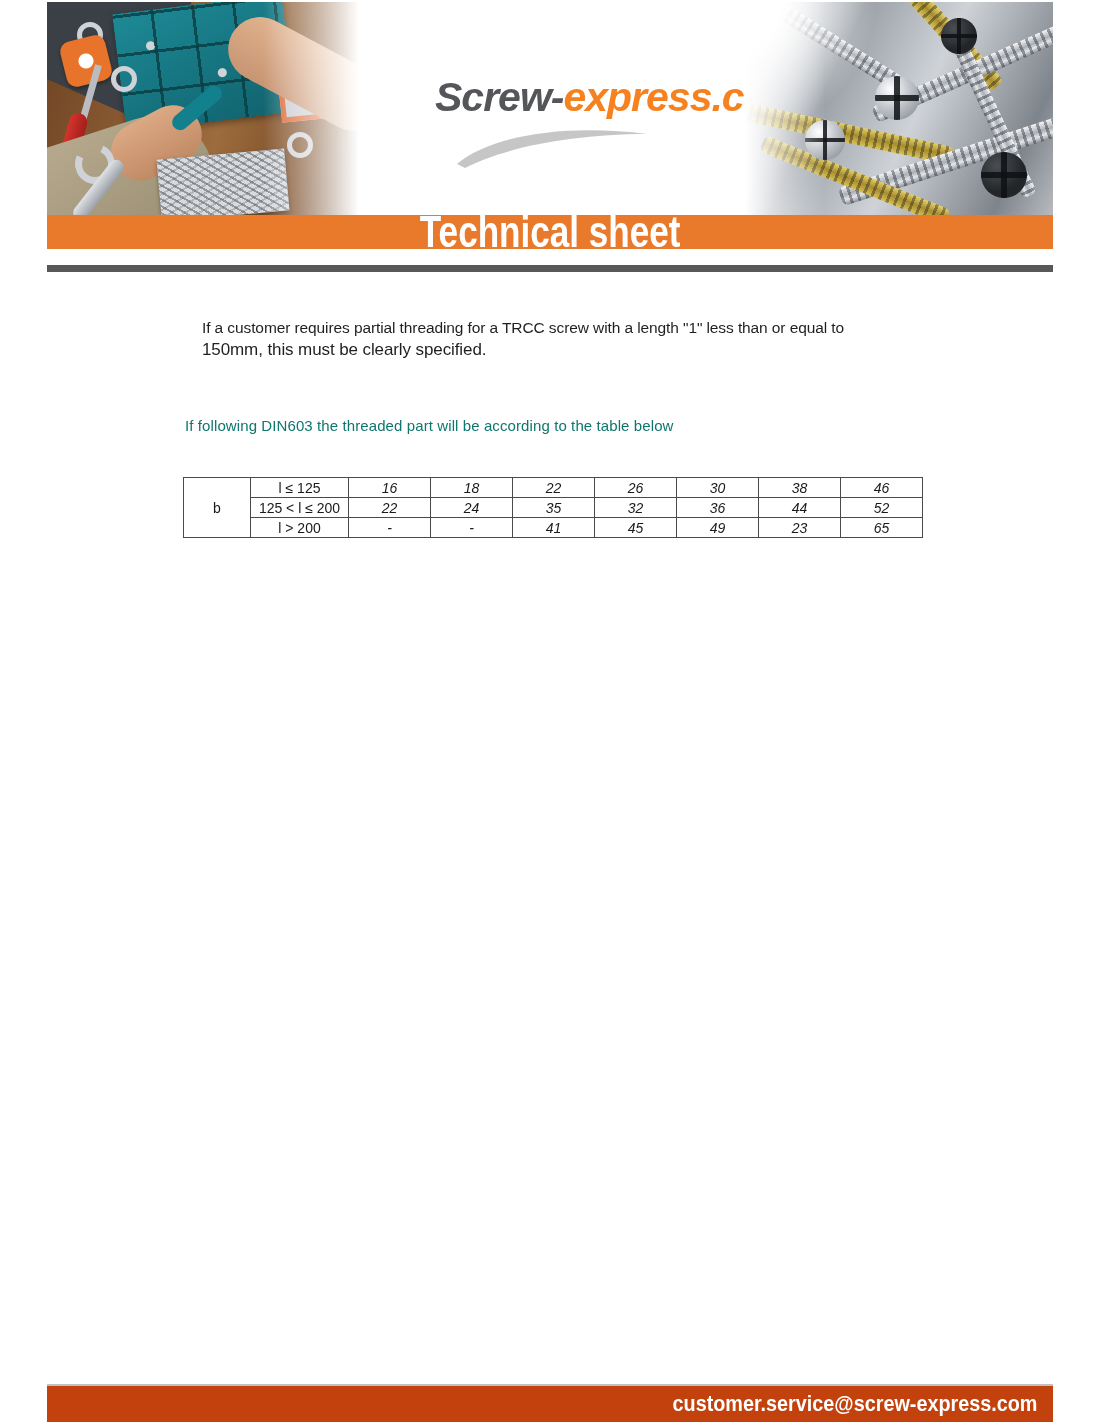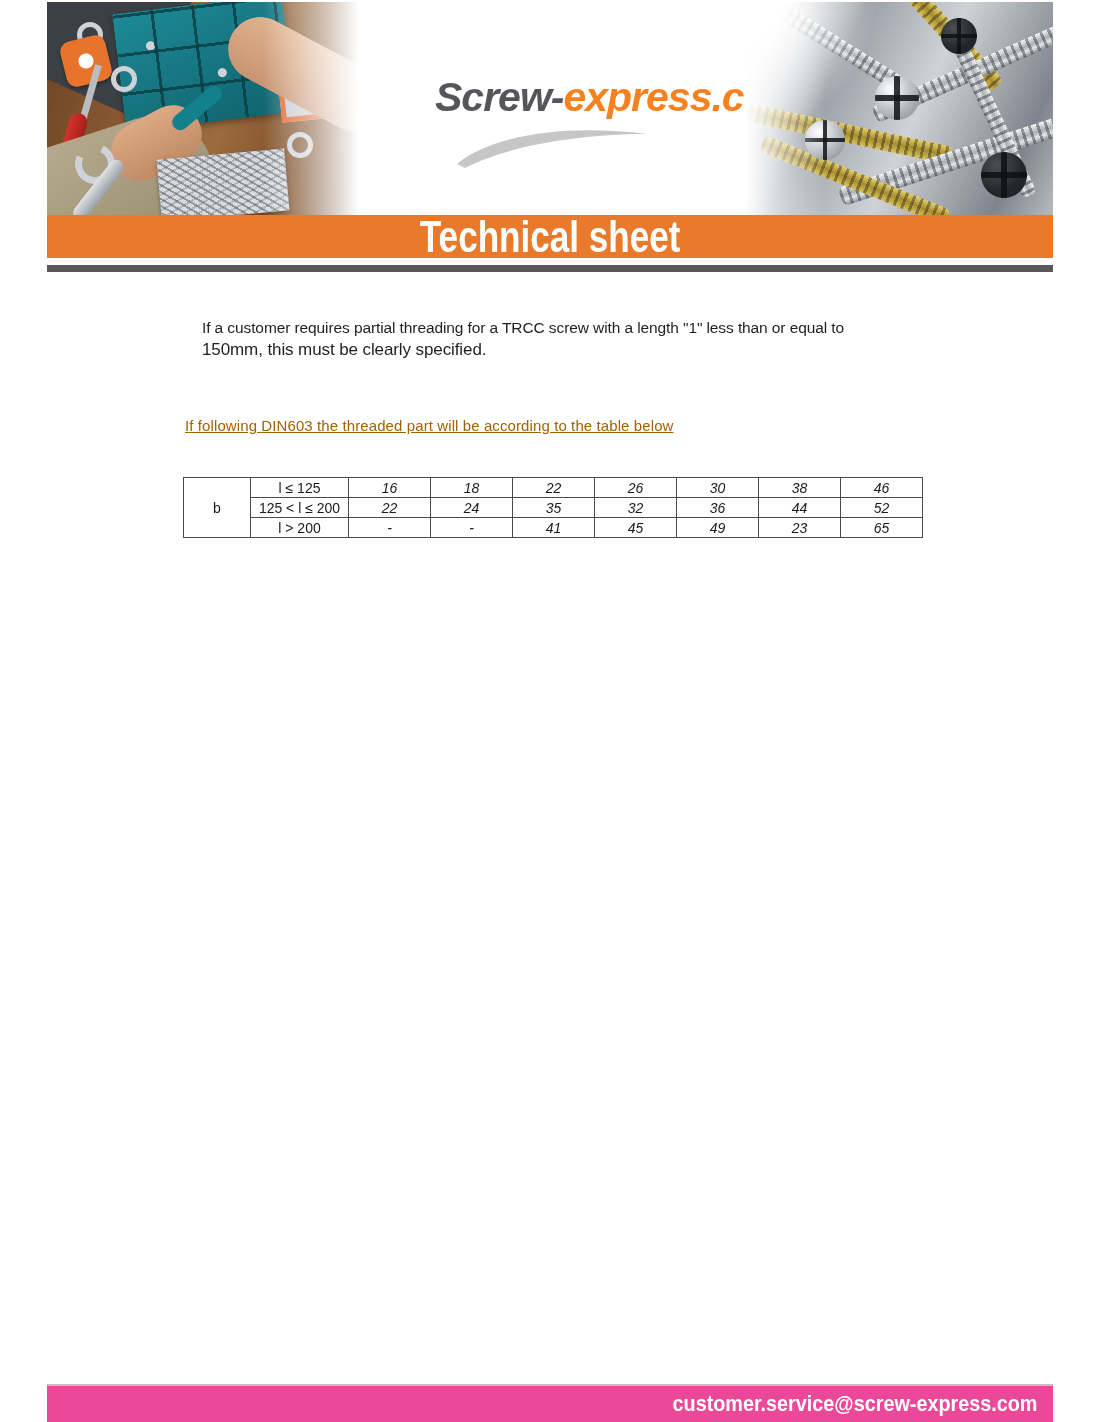--- a/index.html
+++ b/index.html
@@ -66,38 +66,38 @@
   .fade-left{position:absolute;inset:0;background:linear-gradient(to right,#ffffff 0%,rgba(255,255,255,0) 26%),radial-gradient(circle at 0% 0%,#ffffff 0 10%,rgba(255,255,255,0) 35%);}
 
   
   .logo-zone{position:absolute;left:318px;top:0;width:430px;height:213px;background:transparent;}
   .logo-text{position:absolute;left:70px;top:72px;font-size:41px;font-weight:bold;letter-spacing:-1px;white-space:nowrap;}
   .logo-gray{color:#55565a;font-style:italic;}
   .logo-orange{color:#f5821f;font-style:italic;}
   .swoosh{position:absolute;left:86px;top:120px;}
 
   
-  .banner{position:absolute;left:47px;top:215px;width:1006px;height:43px;background:#ea7a2b;display:flex;align-items:center;justify-content:center;}
+  .banner{position:absolute;left:47px;top:215px;width:1006px;height:34px;background:#ea7a2b;display:flex;align-items:center;justify-content:center;}
   .banner-title{color:#ffffff;font-weight:bold;font-size:45px;letter-spacing:0px;transform:scaleX(0.78);transform-origin:center;white-space:nowrap;}
   .banner-shadow{position:absolute;left:47px;top:265px;width:1006px;height:7px;background:#58585a;}
 
   
   .para1{position:absolute;left:202px;top:317px;width:720px;color:#1f1f1f;font-size:15.5px;line-height:21.5px;letter-spacing:-0.1px;}
   .para1 .l2{font-size:17px;}
-  .para2{position:absolute;left:185px;top:417px;width:720px;color:#a16207;font-size:15px;letter-spacing:0.1px;text-decoration:underline;}
+  .para2{position:absolute;left:185px;top:417px;width:720px;color:#0f766e;font-size:15px;letter-spacing:0.1px;}
 
   
   .din-table{position:absolute;left:183px;top:477px;border-collapse:collapse;table-layout:fixed;font-size:14px;color:#1a1a1a;}
   .din-table td{border:1px solid #4a4a4a;text-align:center;height:19px;padding:0;vertical-align:middle;}
   .col-b{width:66px;}
   .col-label{width:97px;}
   .col-v{width:81px;font-style:italic;}
 
   
-  .footer-bar{position:absolute;left:47px;top:1384px;width:1006px;height:38px;background:#ec4899;border-top:2px solid #bfc1c3;box-sizing:border-box;display:flex;align-items:center;justify-content:flex-end;}
+  .footer-bar{position:absolute;left:47px;top:1384px;width:1006px;height:38px;background:#c2410c;border-top:2px solid #bfc1c3;box-sizing:border-box;display:flex;align-items:center;justify-content:flex-end;}
   .footer-email{color:#ffffff;font-weight:bold;font-size:22px;transform:scaleX(0.9);transform-origin:right center;margin-right:16px;white-space:nowrap;letter-spacing:0px;}
 </style>
 </head>
 <body>
 
 <div class="page">
 
   <div class="header">
 
     <div class="photo photo-left">

